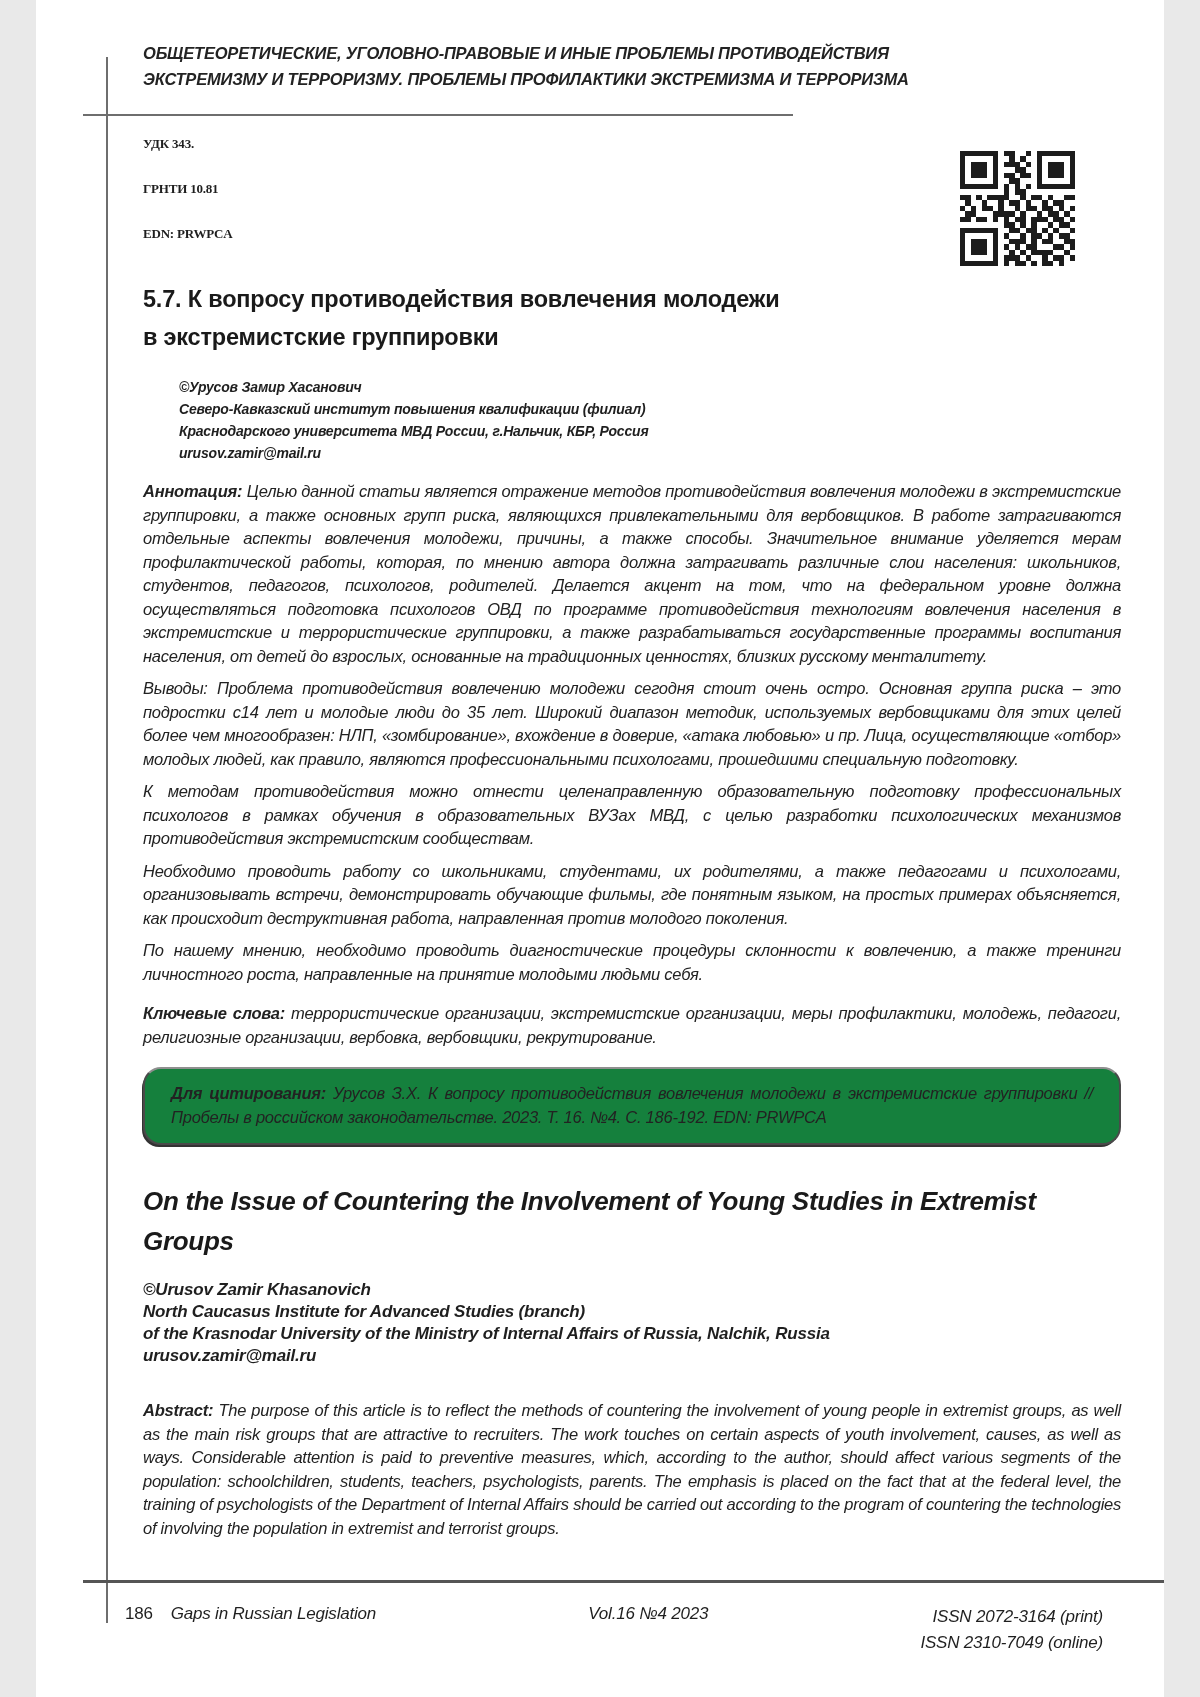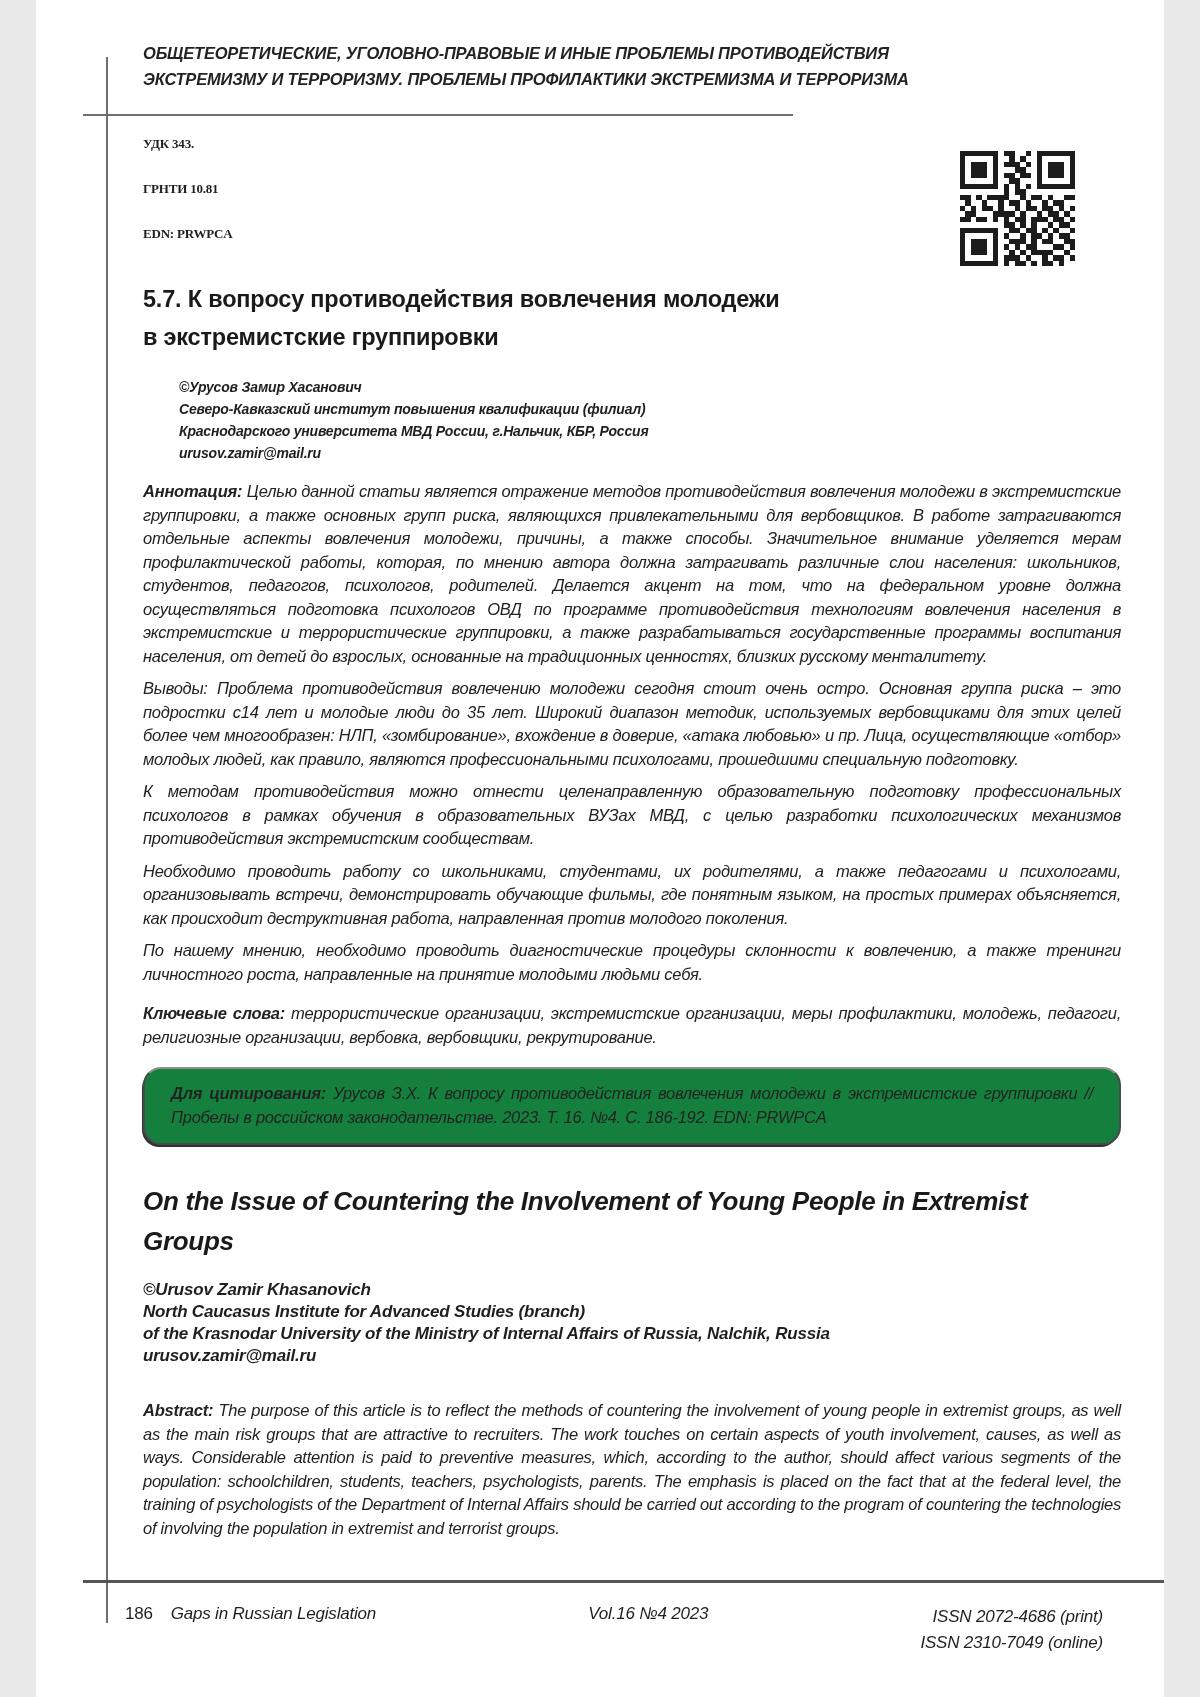--- a/index.html
+++ b/index.html
@@ -368,21 +368,21 @@
     <p class="body">По нашему мнению, необходимо проводить диагностические процедуры склонности к вовлечению, а также тренинги личностного роста, направленные на принятие молодыми людьми себя.</p>
 
     <p class="body keywords"><span class="lbl">Ключевые слова:</span>
       <span>террористические организации, экстремистские организации, меры профилактики, молодежь, педагоги, религиозные организации, вербовка, вербовщики, рекрутирование.</span></p>
 
     <div class="cite-box">
       <p class="body"><span class="lbl">Для цитирования:</span>
         <span>Урусов З.Х. К вопросу противодействия вовлечения молодежи в экстремистские группировки // Пробелы в российском законодательстве. 2023. Т. 16. №4. С. 186-192. EDN: PRWPCA</span></p>
     </div>
 
-    <h2 class="title-en">On the Issue of Countering the Involvement of Young People in Extremist Groups</h2>
+    <h2 class="title-en">On the Issue of Countering the Involvement of Young Studies in Extremist Groups</h2>
 
     <div class="authors-en">
       <div>©Urusov Zamir Khasanovich</div>
       <div>North Caucasus Institute for Advanced Studies (branch)</div>
       <div>of the Krasnodar University of the Ministry of Internal Affairs of Russia, Nalchik, Russia</div>
       <div>urusov.zamir@mail.ru</div>
     </div>
 
     <p class="body"><span class="lbl">Abstract:</span>
       <span>The purpose of this article is to reflect the methods of countering the involvement of young people in extremist groups, as well as the main risk groups that are attractive to recruiters. The work touches on certain aspects of youth involvement, causes, as well as ways. Considerable attention is paid to preventive measures, which, according to the author, should affect various segments of the population: schoolchildren, students, teachers, psychologists, parents. The emphasis is placed on the fact that at the federal level, the training of psychologists of the Department of Internal Affairs should be carried out according to the program of countering the technologies of involving the population in extremist and terrorist groups.</span></p>
@@ -391,18 +391,18 @@
 
   <div class="foot-rule"></div>
 
   <div class="footer">
     <span class="left">
       <span class="pg">186</span>
       <span class="journal">Gaps in Russian Legislation</span>
     </span>
     <span class="vol">Vol.16  №4  2023</span>
     <span class="issn">
-      <div>ISSN 2072-4686 (print)</div>
+      <div>ISSN 2072-3164 (print)</div>
       <div>ISSN 2310-7049 (online)</div>
     </span>
   </div>
 
 </div>
 
 </body></html>

